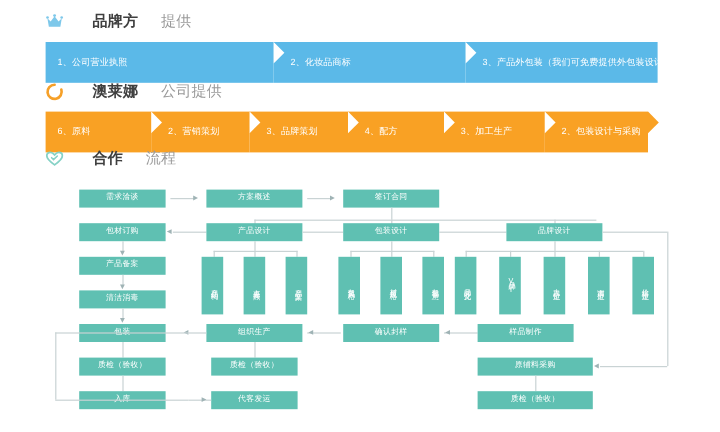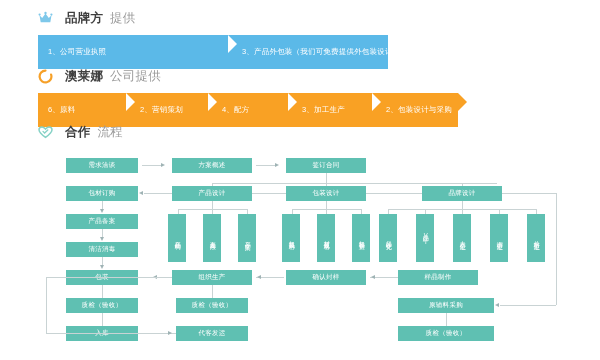--- a/index.html
+++ b/index.html
@@ -10,21 +10,21 @@
     color:#555;
     overflow:hidden;
     position:relative;
   }
   .page{position:relative;width:600px;height:360px;}
 
   
   .sec-head{
     position:absolute;
     display:flex;align-items:center;
-    gap:12px;
+    gap:24px;
     white-space:nowrap;
   }
   .sec-head .ico{
     width:15px;height:15px;
     display:inline-block;position:relative;
     flex:0 0 auto;
   }
   .sec-head .t-strong{
     font-size:12.5px;font-weight:bold;color:#3f3f3f;letter-spacing:.2px;
   }
@@ -120,40 +120,46 @@
     </span>
     <span class="t-strong">品牌方</span>
     <span class="t-weak" style="margin-left:-5px">提供</span>
   </div>
 
   <div class="chev-row blue-row" style="top:35px;">
     <div class="chev blue" style="width:190px">
       <span>1、公司营业执照</span>
     </div>
     <div class="chev blue" style="width:160px">
+      <span>2、化妆品商标</span>
+    </div>
+    <div class="chev blue" style="width:160px">
       <span>3、产品外包装（我们可免费提供外包装设计）</span>
     </div>
   </div>
 
   <div class="sec-head" style="left:38px;top:68px;">
     <span class="ico ico-circle">
       <svg width="15" height="15" viewBox="0 0 15 15">
         <path d="M7.5 1.6 a5.9 5.9 0 1 0 5.6 4.0" stroke="#F6A028" stroke-width="2.2" fill="none" stroke-linecap="round"></path>
       </svg>
     </span>
     <span class="t-strong">澳莱娜</span>
     <span class="t-weak" style="margin-left:-5px">公司提供</span>
   </div>
 
   <div class="chev-row orange-row" style="top:93px;">
     <div class="chev orange" style="width:88px">
       <span>6、原料</span>
     </div>
     <div class="chev orange" style="width:82px">
       <span>2、营销策划</span>
+    </div>
+    <div class="chev orange" style="width:82px">
+      <span>3、品牌策划</span>
     </div>
     <div class="chev orange" style="width:80px">
       <span>4、配方</span>
     </div>
     <div class="chev orange" style="width:84px">
       <span>3、加工生产</span>
     </div>
     <div class="chev orange" style="width:86px">
       <span>2、包装设计与采购</span>
     </div>

